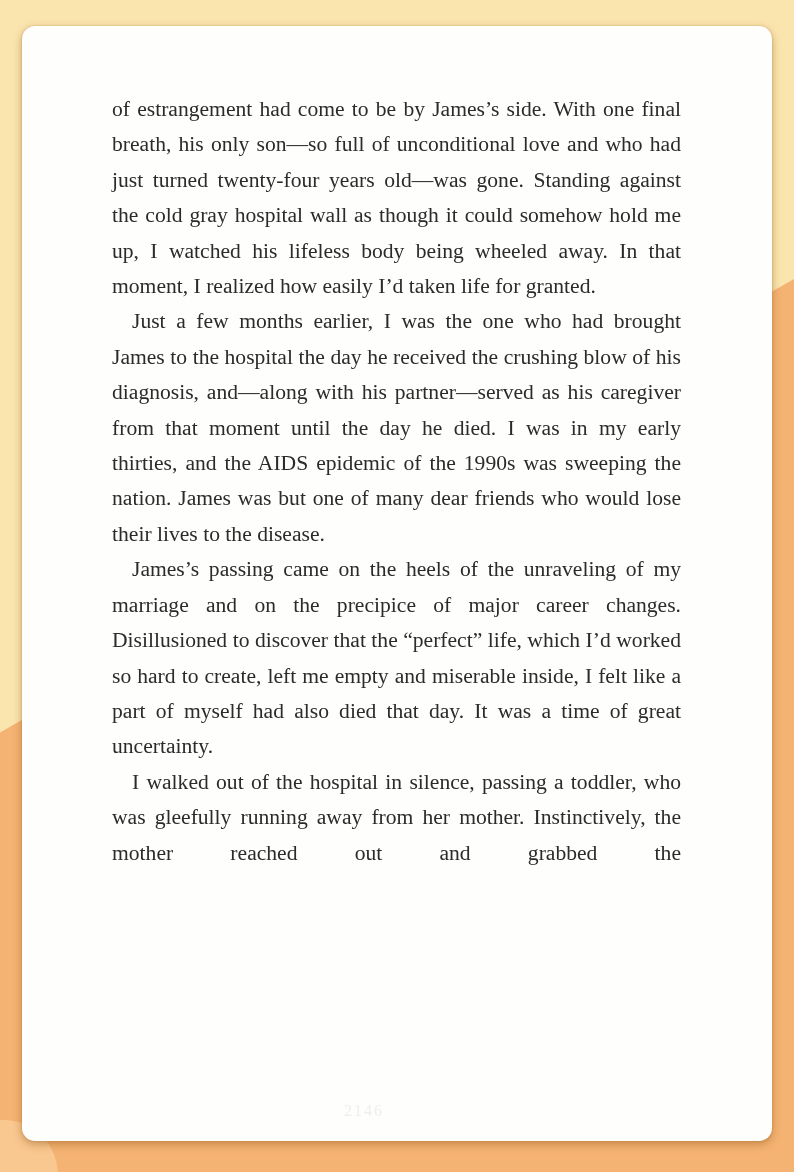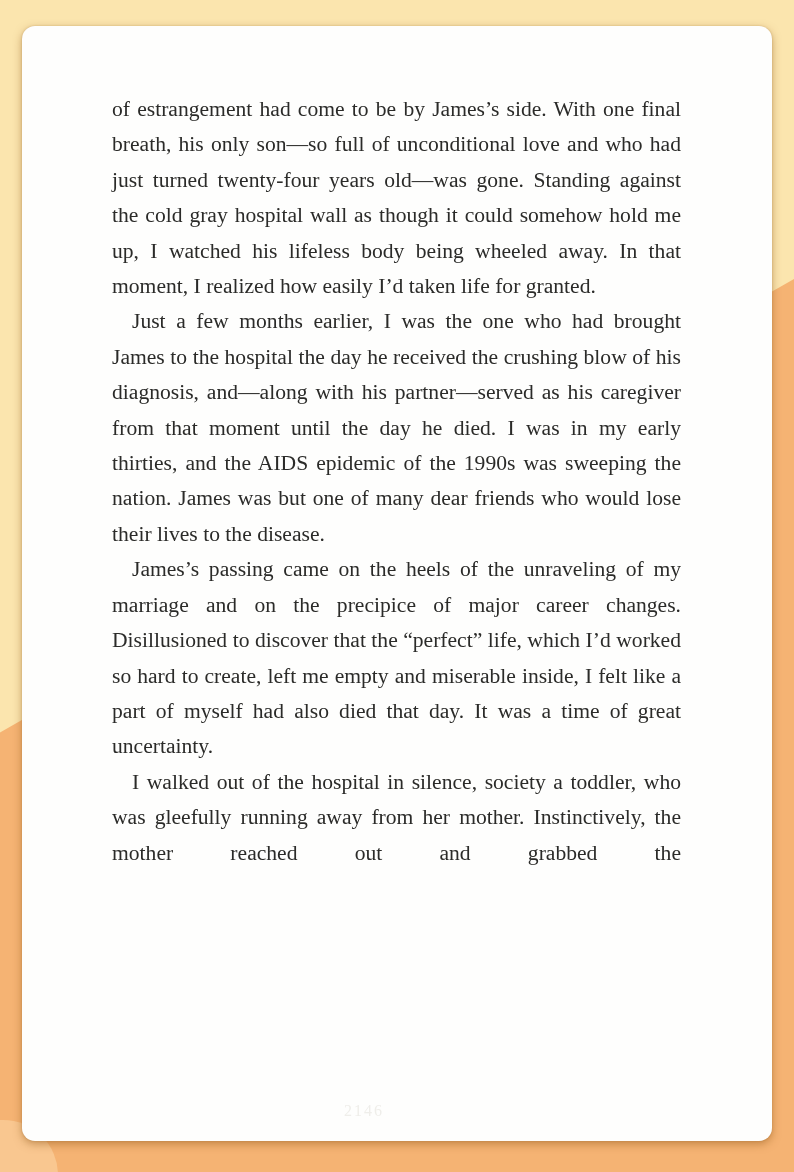--- a/index.html
+++ b/index.html
@@ -71,16 +71,16 @@
 <div class="backdrop">
   <div class="orange-layer"></div>
   <div class="corner-glow"></div>
 </div>
 
 <div class="sheet">
   <div class="content">
     <p class="noindent">of estrangement had come to be by James’s side. With one final breath, his only son—so full of unconditional love and who had just turned twenty-four years old—was gone. Standing against the cold gray hospital wall as though it could somehow hold me up, I watched his lifeless body being wheeled away. In that moment, I realized how easily I’d taken life for granted.</p>
     <p>Just a few months earlier, I was the one who had brought James to the hospital the day he received the crushing blow of his diagnosis, and—along with his partner—served as his caregiver from that moment until the day he died. I was in my early thirties, and the AIDS epidemic of the 1990s was sweeping the nation. James was but one of many dear friends who would lose their lives to the disease.</p>
     <p>James’s passing came on the heels of the unraveling of my marriage and on the precipice of major career changes. Disillusioned to discover that the “perfect” life, which I’d worked so hard to create, left me empty and miserable inside, I felt like a part of myself had also died that day. It was a time of great uncertainty.</p>
-    <p class="continues">I walked out of the hospital in silence, society a toddler, who was gleefully running away from her mother. Instinctively, the mother reached out and grabbed the</p>
+    <p class="continues">I walked out of the hospital in silence, passing a toddler, who was gleefully running away from her mother. Instinctively, the mother reached out and grabbed the</p>
   </div>
   <div class="page-footer">2146</div>
 </div>
 
 </body></html>

